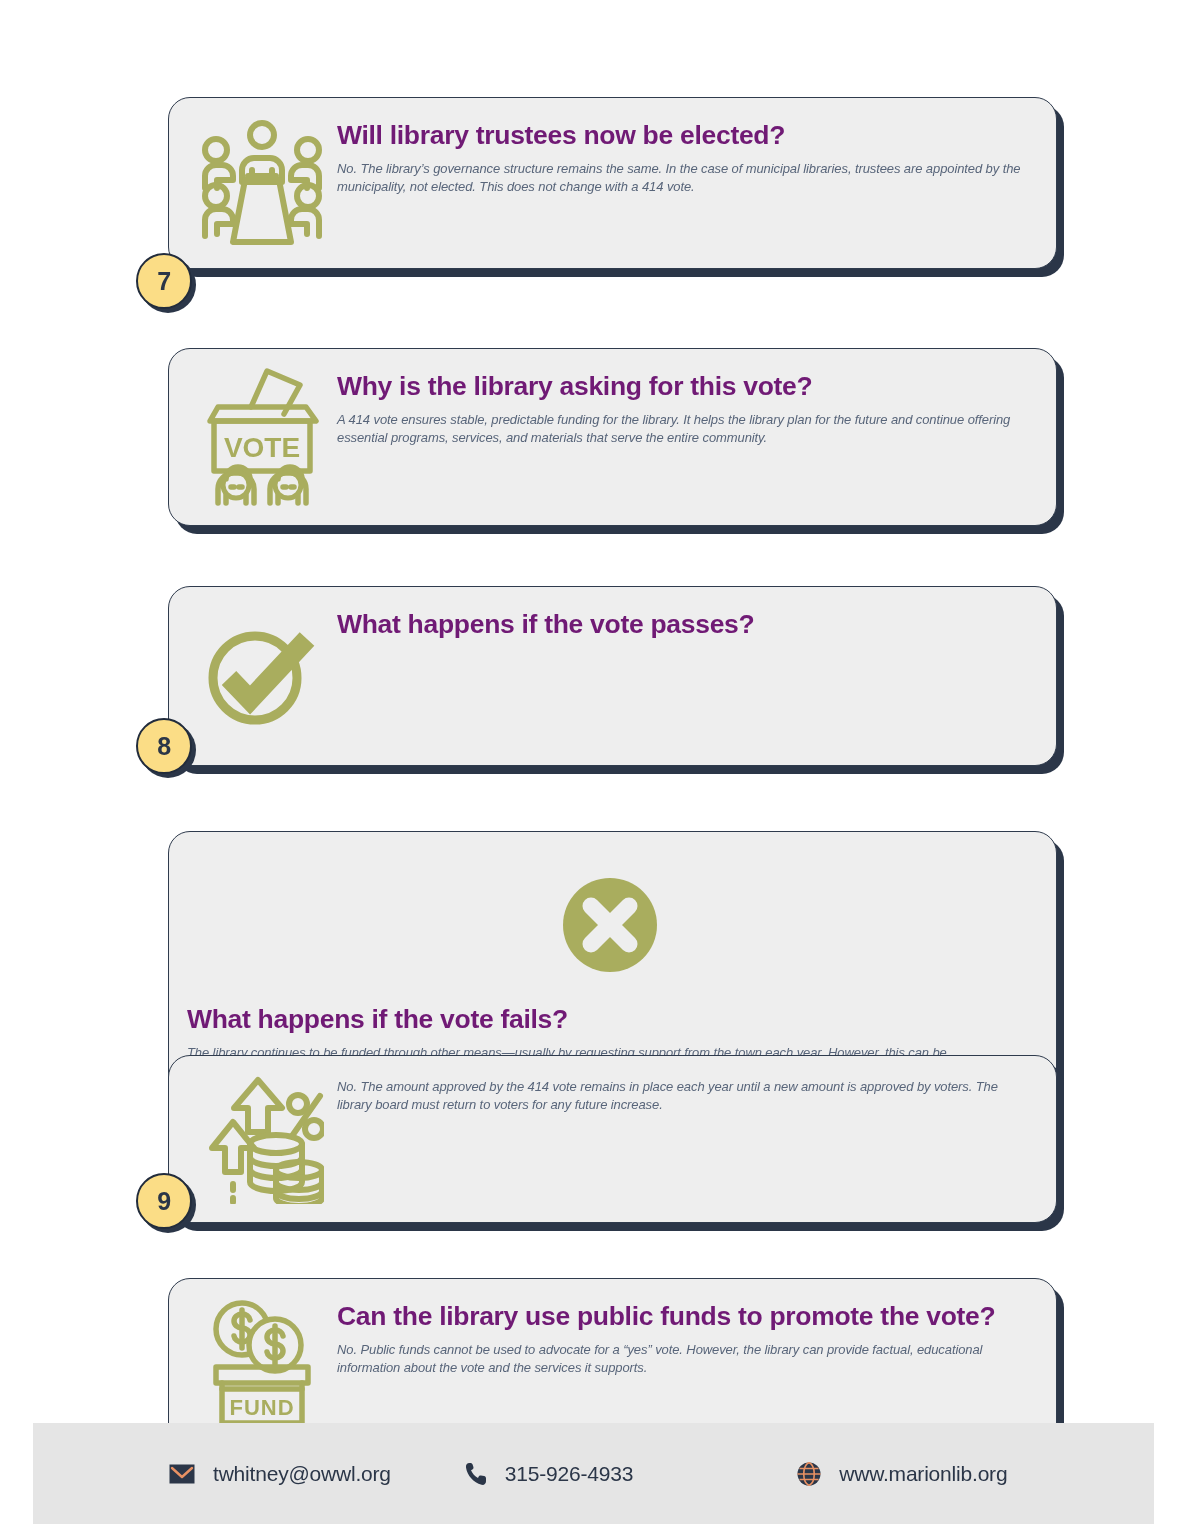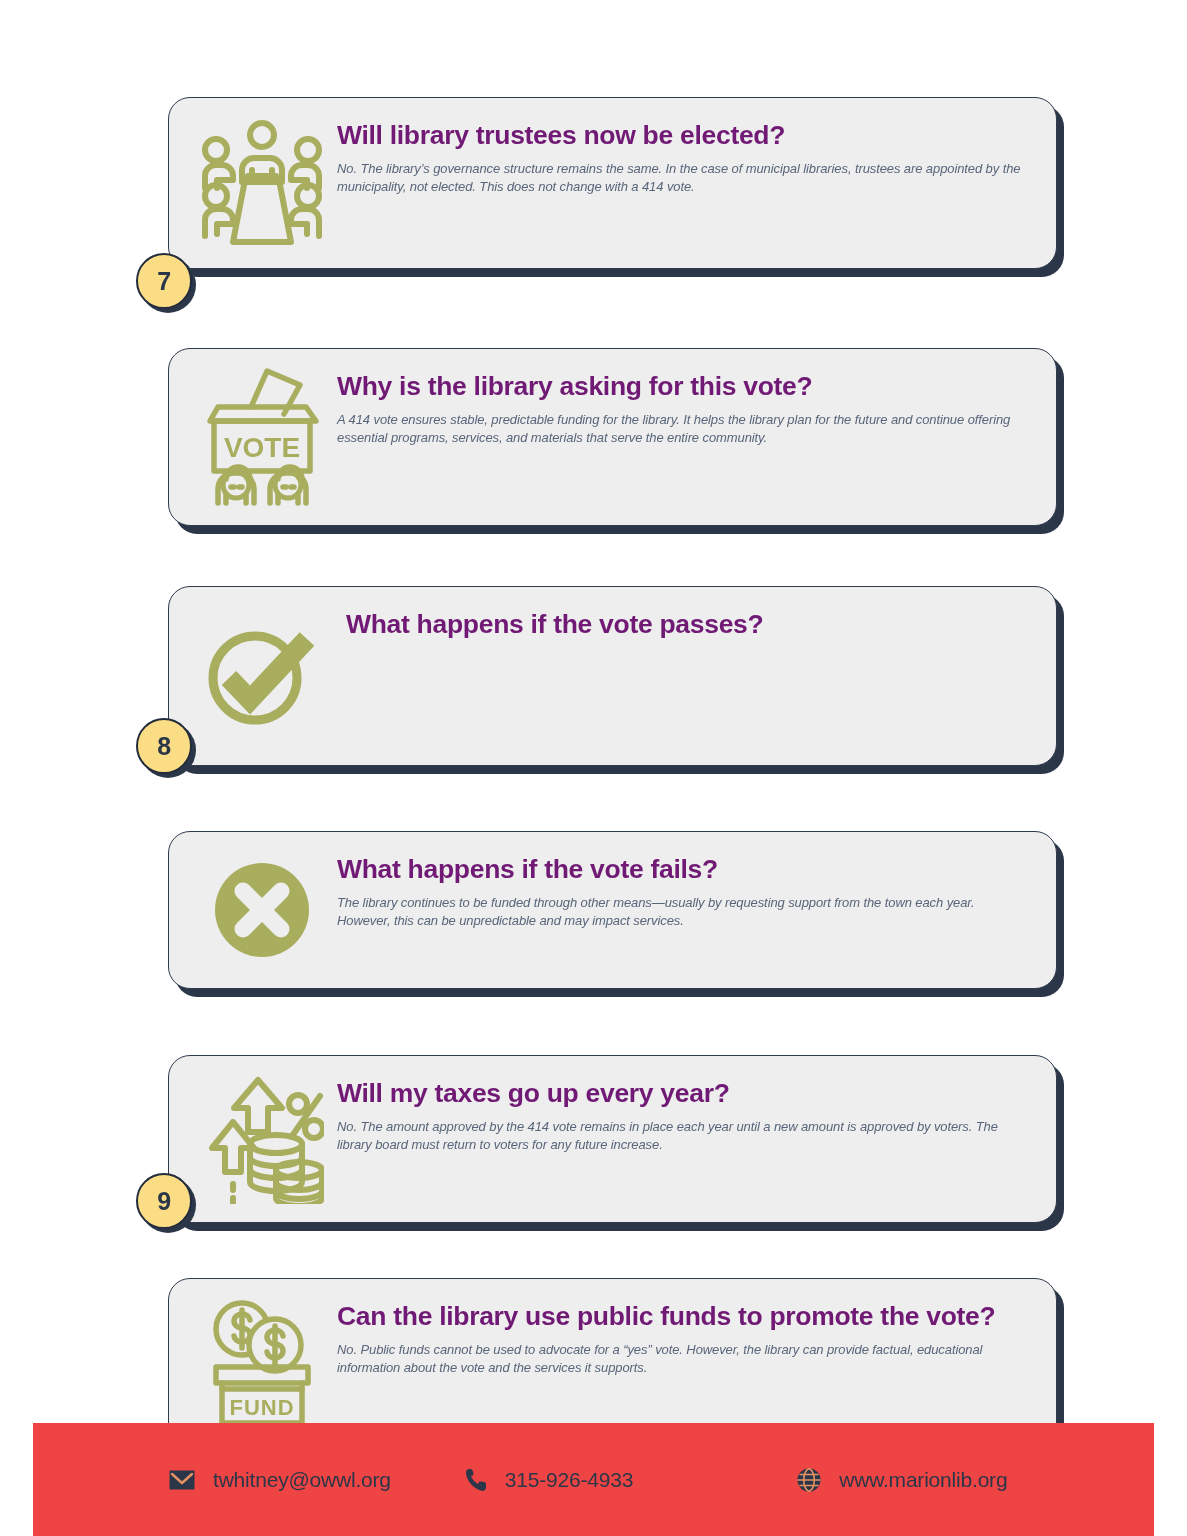--- a/index.html
+++ b/index.html
@@ -96,22 +96,22 @@
     white-space: pre-line;
     font-style: italic;
   }
 
   
   #footer-bar {
     position: absolute;
     left: 33px;
     top: 1423px;
     width: 1121px;
-    height: 113px;
-    background: #ef4444;
+    height: 101px;
+    background: #e5e5e5;
     display: flex;
     align-items: center;
     box-sizing: border-box;
   }
   .footer-item {
     display: flex;
     align-items: center;
     color: #2b3648;
     font-size: 21px;
     letter-spacing: -0.2px;
@@ -180,36 +180,36 @@
       </div>
       <div class="text-col">
         <div class="q-title">Why is the library asking for this vote?</div>
         <div class="q-body">A 414 vote ensures stable, predictable funding for the library. It helps the library plan for the future and continue offering essential programs, services, and materials that serve the entire community.</div>
       </div>
     </div>
   </div>
 
   <div class="faq-card-wrap" style="height:213px; margin-top:33px;">
     <div class="badge" style="top:587px;">9</div>
-    <div class="faq-card" style="min-height:180px;gap:9px;">
+    <div class="faq-card" style="min-height:180px;">
       <div class="icon-col">
         <svg width="118" height="110" viewBox="0 0 118 110" fill="none">
           <circle cx="52" cy="57" r="42" stroke="#a9ad5e" stroke-width="9"></circle>
           <path d="M26 57 L47 79 L104 18" stroke="#a9ad5e" stroke-width="20" stroke-linecap="butt" stroke-linejoin="miter" fill="none"></path>
         </svg>
       </div>
       <div class="text-col">
         <div class="q-title">What happens if the vote passes?</div>
       </div>
     </div>
   </div>
 
   <div class="faq-card-wrap" style="height:191px; margin-top:32px;">
 
-    <div class="faq-card" style="min-height:158px;">
+    <div class="faq-card" style="min-height:158px;flex-direction:column;">
       <div class="icon-col">
         <svg width="110" height="110" viewBox="0 0 110 110" fill="none">
           <circle cx="55" cy="55" r="47" fill="#a9ad5e"></circle>
           <path d="M36 36 L74 74 M74 36 L36 74" stroke="#eeeeee" stroke-width="17" stroke-linecap="round"></path>
         </svg>
       </div>
       <div class="text-col">
         <div class="q-title">What happens if the vote fails?</div>
         <div class="q-body">The library continues to be funded through other means—usually by requesting support from the town each year. However, this can be unpredictable and may impact services.</div>
       </div>
@@ -229,21 +229,20 @@
           <path d="M120 22 L92 62"></path>
           <ellipse cx="76" cy="70" rx="26" ry="9"></ellipse>
           <path d="M50 70 v38 a26 9 0 0 0 52 0 V70"></path>
           <path d="M50 83 a26 9 0 0 0 52 0 M50 95 a26 9 0 0 0 52 0"></path>
           <ellipse cx="99" cy="96" rx="23" ry="8"></ellipse>
           <path d="M76 96 v28 a23 8 0 0 0 46 0 V96"></path>
           <path d="M76 108 a23 8 0 0 0 46 0 M76 117 a23 8 0 0 0 46 0"></path>
         </svg>
       </div>
       <div class="text-col">
-        <div class="q-title">Will my taxes go up every year?</div>
         <div class="q-body">No. The amount approved by the 414 vote remains in place each year until a new amount is approved by voters. The library board must return to voters for any future increase.</div>
       </div>
     </div>
   </div>
 
   <div class="faq-card-wrap" style="height:196px; margin-top:32px;">
 
     <div class="faq-card" style="min-height:163px;">
       <div class="icon-col">
         <svg width="112" height="130" viewBox="0 0 112 130" fill="none" stroke="#a9ad5e" stroke-width="5.5" stroke-linecap="round" stroke-linejoin="round">

